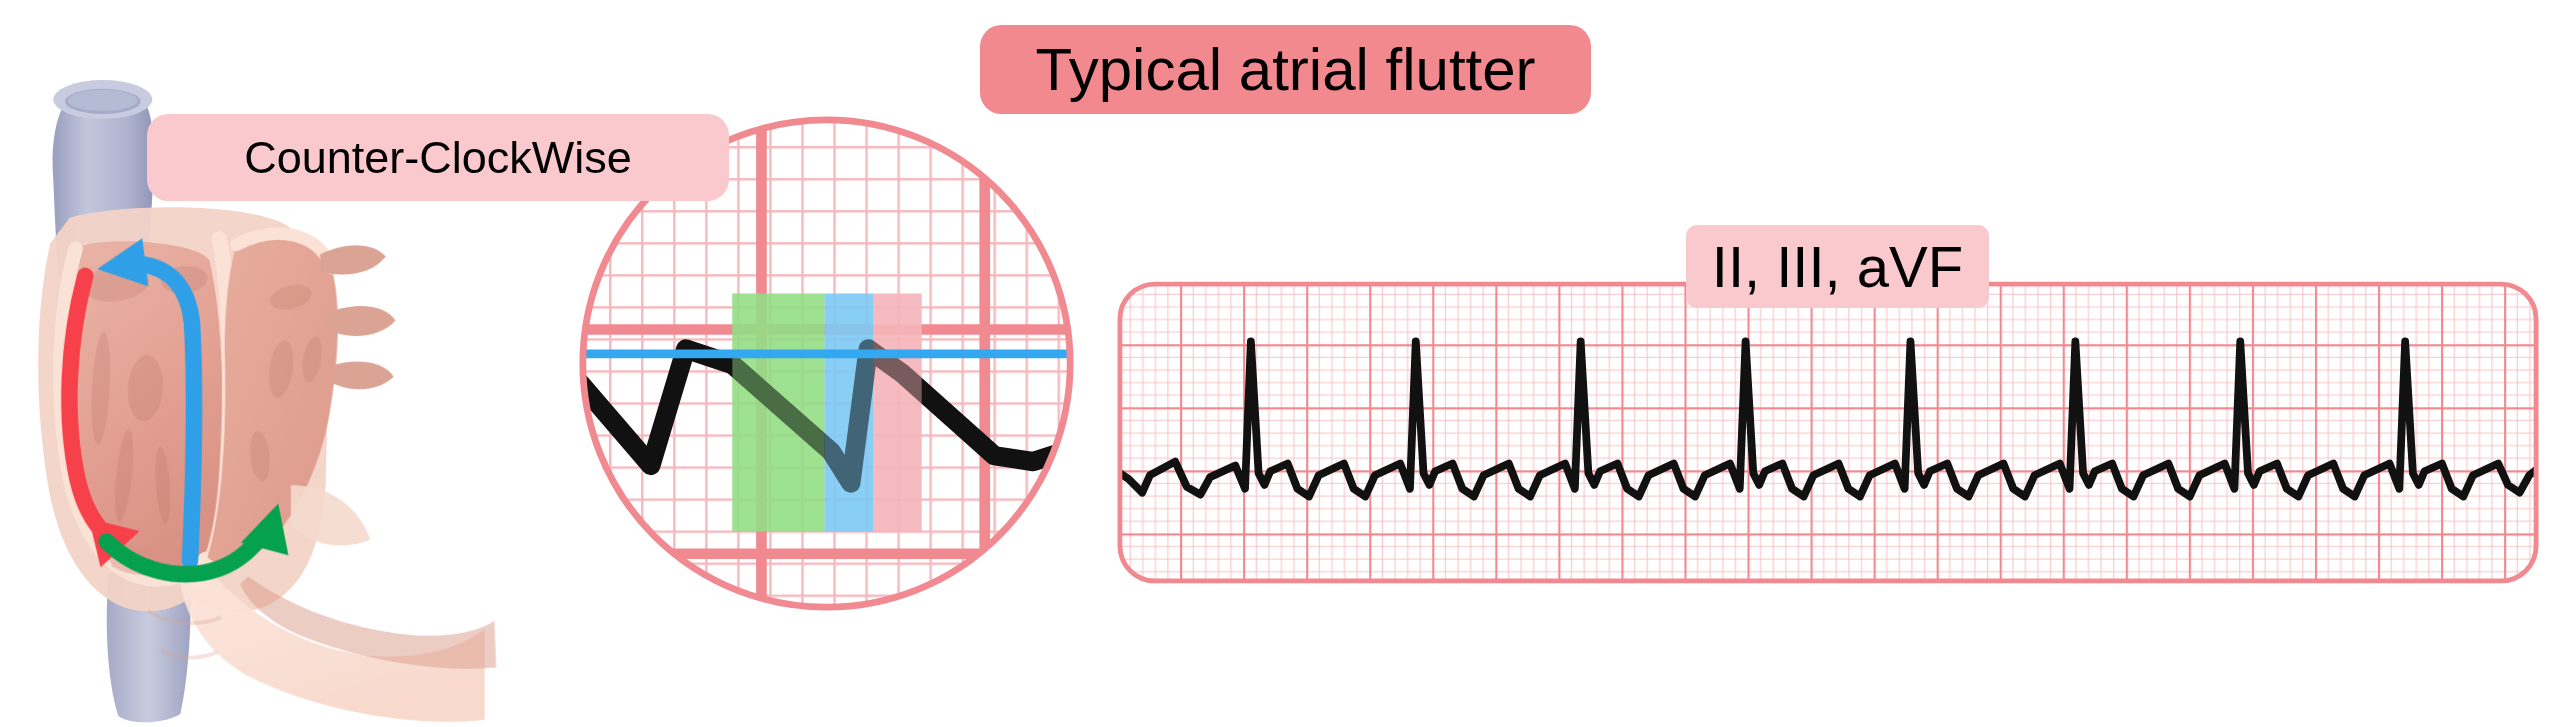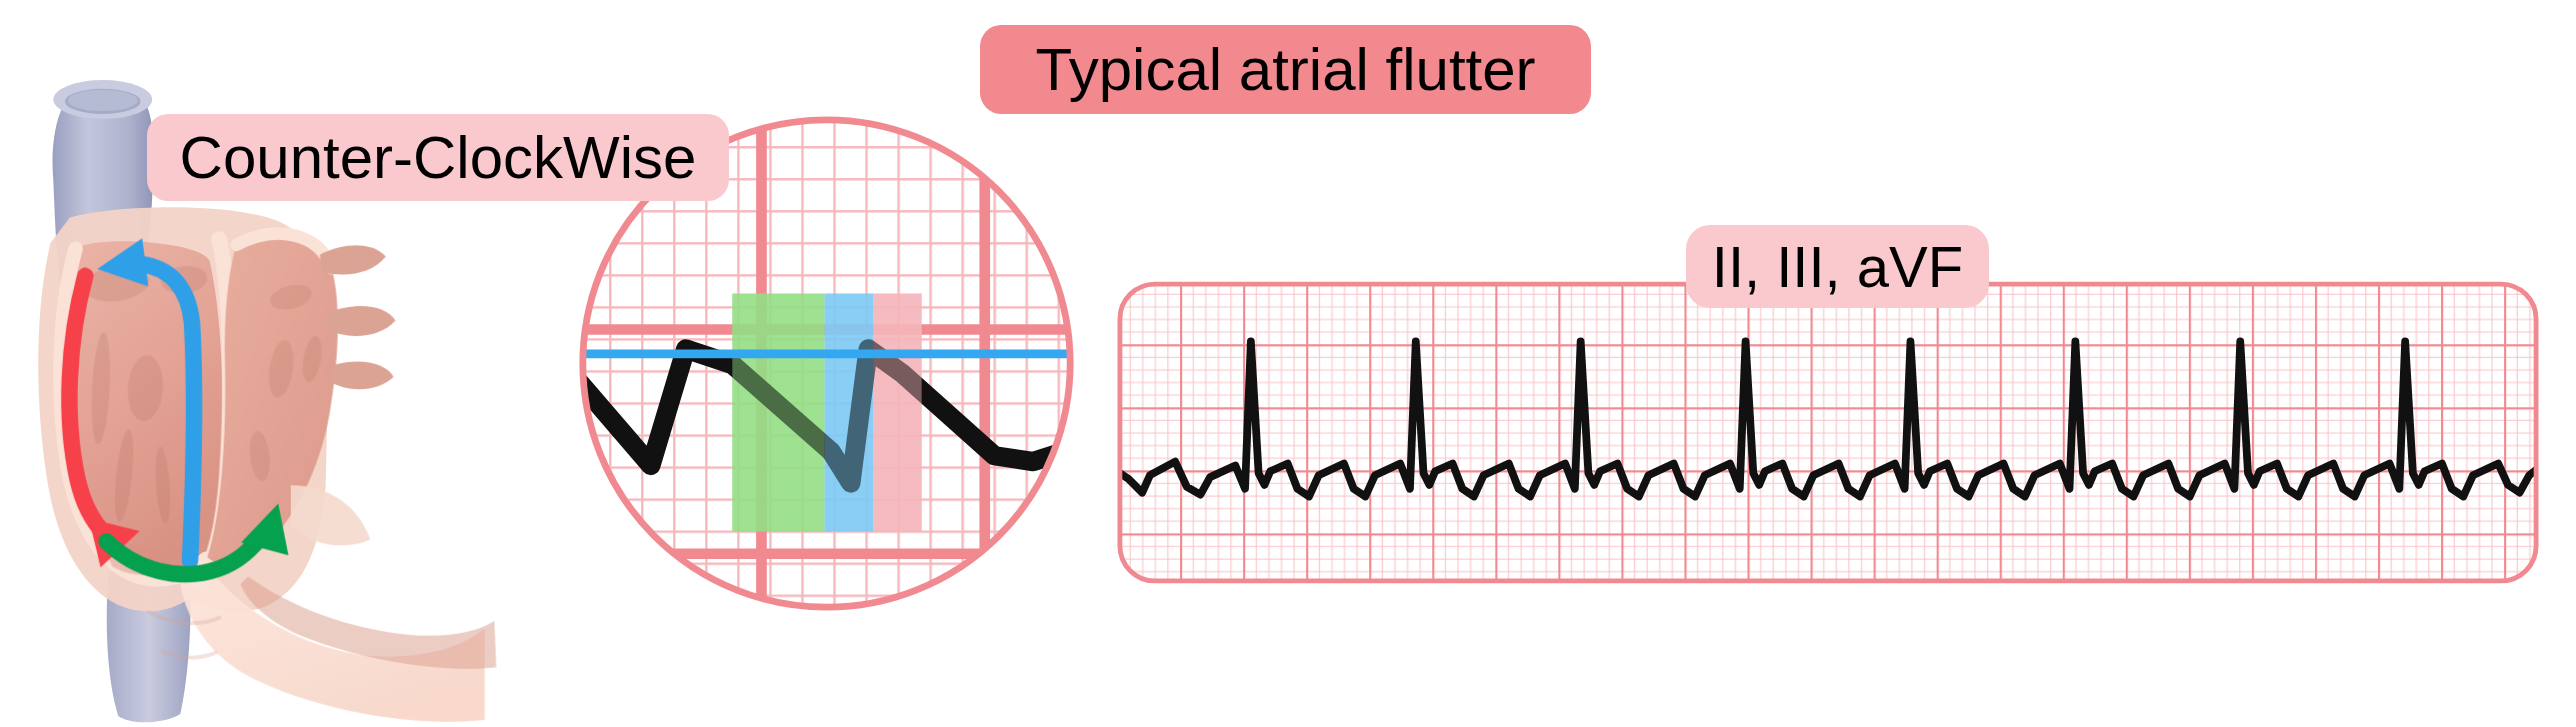--- a/index.html
+++ b/index.html
@@ -4,25 +4,25 @@
 <style>
   html,body{margin:0;padding:0;background:#ffffff;}
   body{width:2576px;height:727px;position:relative;overflow:hidden;
        font-family:"Liberation Sans",sans-serif;}
   #stage{position:absolute;left:0;top:0;width:2576px;height:727px;background:#fff;}
 
   
   .label{position:absolute;display:flex;align-items:center;justify-content:center;
          border-radius:17.5px;color:#000;white-space:nowrap;line-height:1;text-align:center;}
   #label-ccw{left:147px;top:114px;width:582px;height:87px;background:#f9c9cd;
-             font-size:60px;border-radius:21.3px;}
+             font-size:45px;border-radius:21.3px;}
   #label-flutter{left:980px;top:25px;width:611px;height:89px;background:#f2898e;
              font-size:60px;border-radius:21.3px;}
   #label-leads{left:1686px;top:225px;width:303px;height:83px;background:#f9c9cd;
-             font-size:58px;border-radius:24px;}
+             font-size:58px;border-radius:11px;}
 
   
   #heart{position:absolute;left:0px;top:68px;width:504px;height:660px;}
 
   
   #magnifier{position:absolute;left:577px;top:114px;width:499px;height:499px;}
 
   
   #ecgstrip{position:absolute;left:1117px;top:281px;width:1422px;height:303px;}
 

